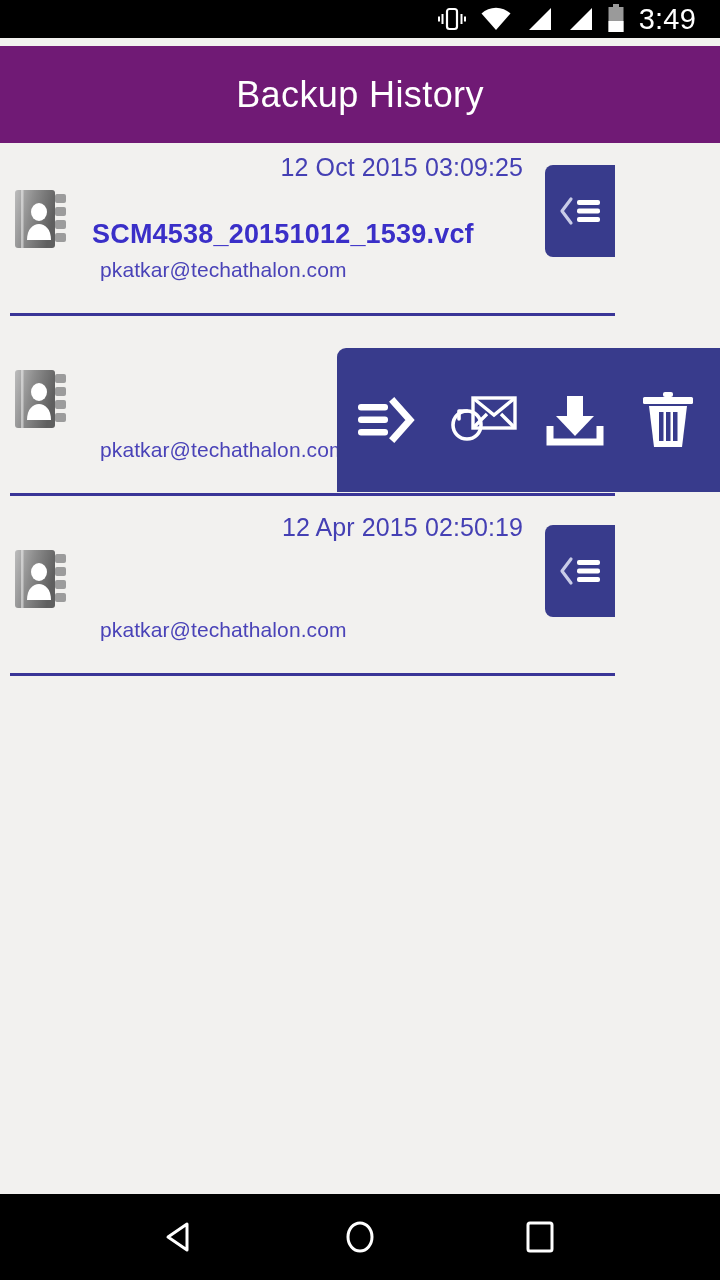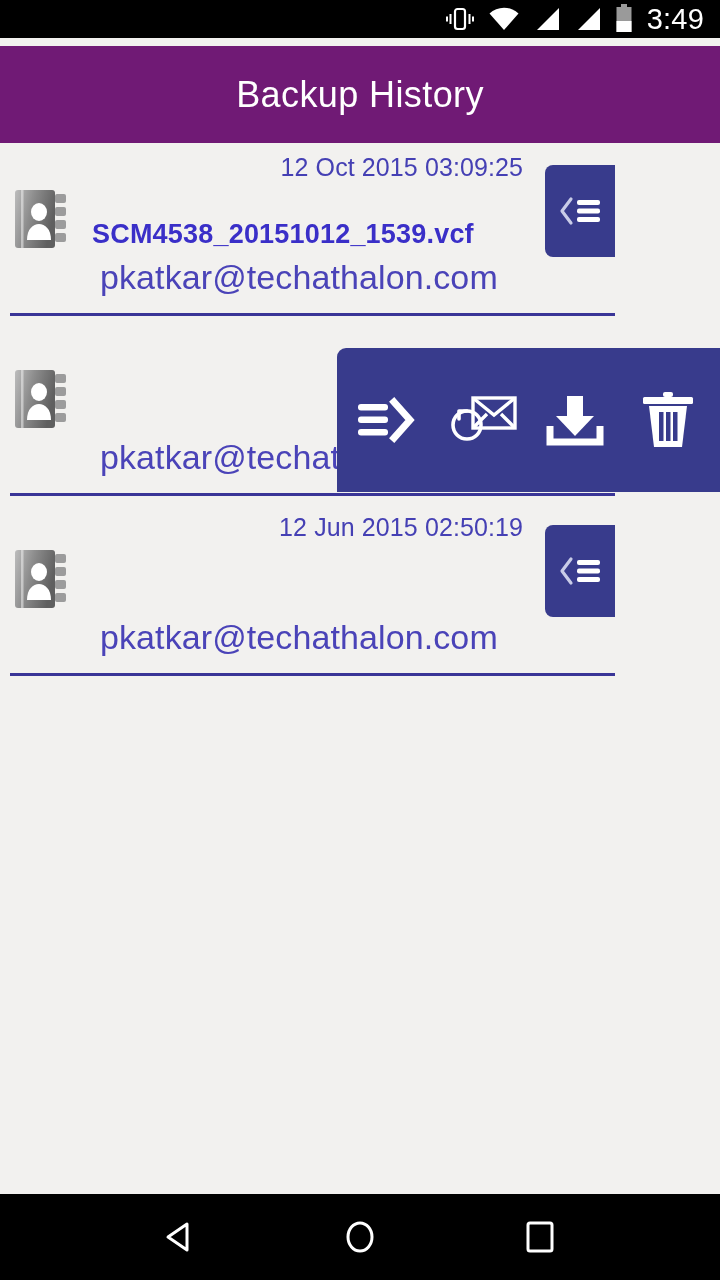--- a/index.html
+++ b/index.html
@@ -8,21 +8,21 @@
     background:#F2F1EF;
     font-family:"Liberation Sans", sans-serif;
     overflow:hidden;
   }
   #screen { position:relative; width:720px; height:1280px; background:#F2F1EF; }
 
   
   .status-bar{
     position:absolute; top:0; left:0; width:720px; height:38px;
     background:#000; display:flex; align-items:center; justify-content:flex-end;
-    padding-right:16px;
+    padding-right:24px;
   }
   .status-icons{ display:flex; align-items:center; gap:13px; }
   .sb-ico{ display:block; }
   .status-time{
     color:#fff; font-size:29px; font-weight:400; margin-left:14px;
     letter-spacing:.2px; line-height:46px;
   }
 
   
   .app-bar{
@@ -43,21 +43,21 @@
   .row-main{
     position:absolute; left:0; top:45px; display:flex; align-items:flex-end;
   }
   .book-icon{ margin-left:14px; width:54px; height:62px; display:block; }
   .row-filename{
     margin-left:24px; font-size:27px; font-weight:bold; color:#3A2FC8;
     letter-spacing:.2px; white-space:nowrap;
   }
   .row-email{
     position:absolute; left:100px; top:115px;
-    font-size:34px; color:#4A43B8; letter-spacing:.1px; white-space:nowrap;
+    font-size:21px; color:#4A43B8; letter-spacing:.1px; white-space:nowrap;
   }
   .row-divider{
     position:absolute; left:10px; right:0; top:170px; height:3px; background:#3A3597;
   }
 
   
   .handle-tab{
     position:absolute; right:0; top:22px; width:70px; height:92px;
     background:#383B8C; border-radius:8px 0 0 8px;
     display:flex; align-items:center; justify-content:center;
@@ -178,21 +178,21 @@
           <rect x="41" y="45" width="11" height="9" rx="2" fill="#9c9c9c"></rect>
           <ellipse cx="25" cy="24" rx="8" ry="9" fill="#fff"></ellipse>
           <path d="M13 52 C13 41 19 36 25 36 C31 36 37 41 37 52 Z" fill="#fff"></path>
         </svg>
       </div>
       <div class="row-email">pkatkar@techathalon.com</div>
       <div class="row-divider"></div>
     </div>
 
     <div class="list-item" style="height:180px;">
-      <div class="row-date">12 Jun 2015 02:50:19</div>
+      <div class="row-date">12 Apr 2015 02:50:19</div>
       <div class="row-main">
         <svg class="book-icon" viewBox="0 0 54 62">
           <defs>
             <linearGradient id="bk3" x1="0" y1="0" x2="1" y2="0.35">
               <stop offset="0" stop-color="#bdbdbd"></stop>
                 <stop offset="0.45" stop-color="#8d8d8d"></stop>
               <stop offset="1" stop-color="#5f5f5f"></stop>
             </linearGradient>
           </defs>
           <rect x="1" y="2" width="40" height="58" rx="3" fill="url(#bk3)"></rect>

